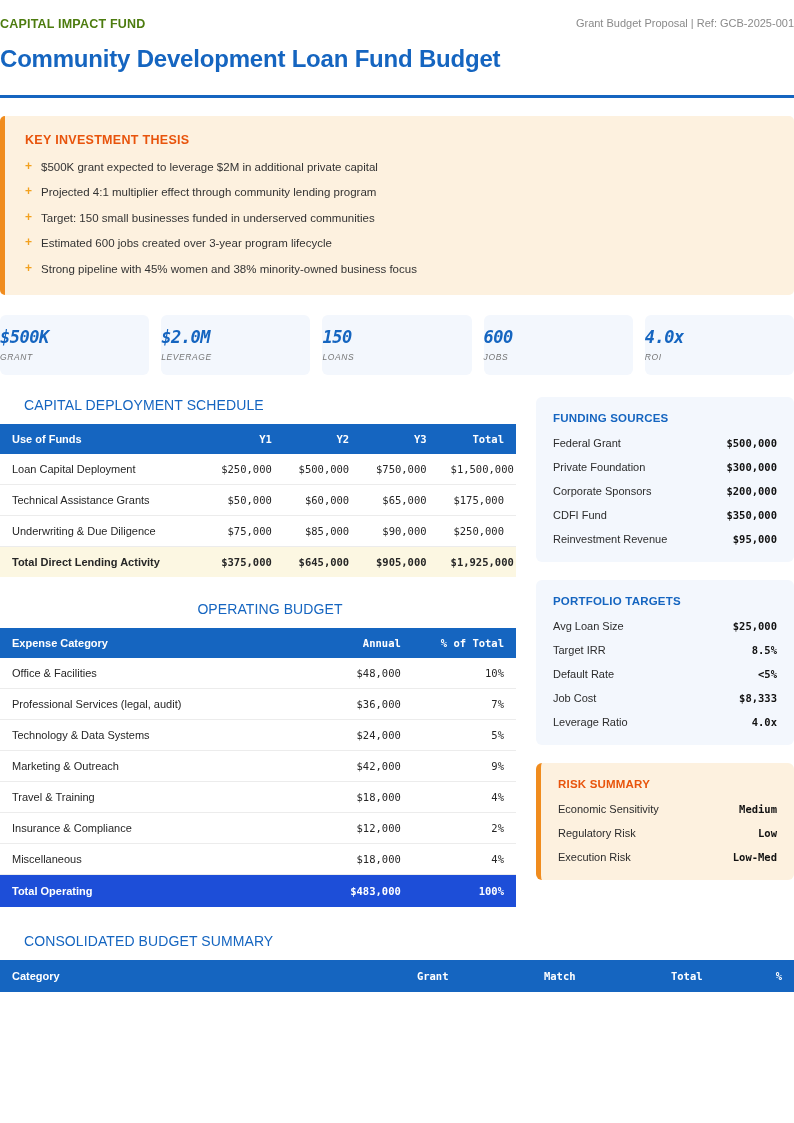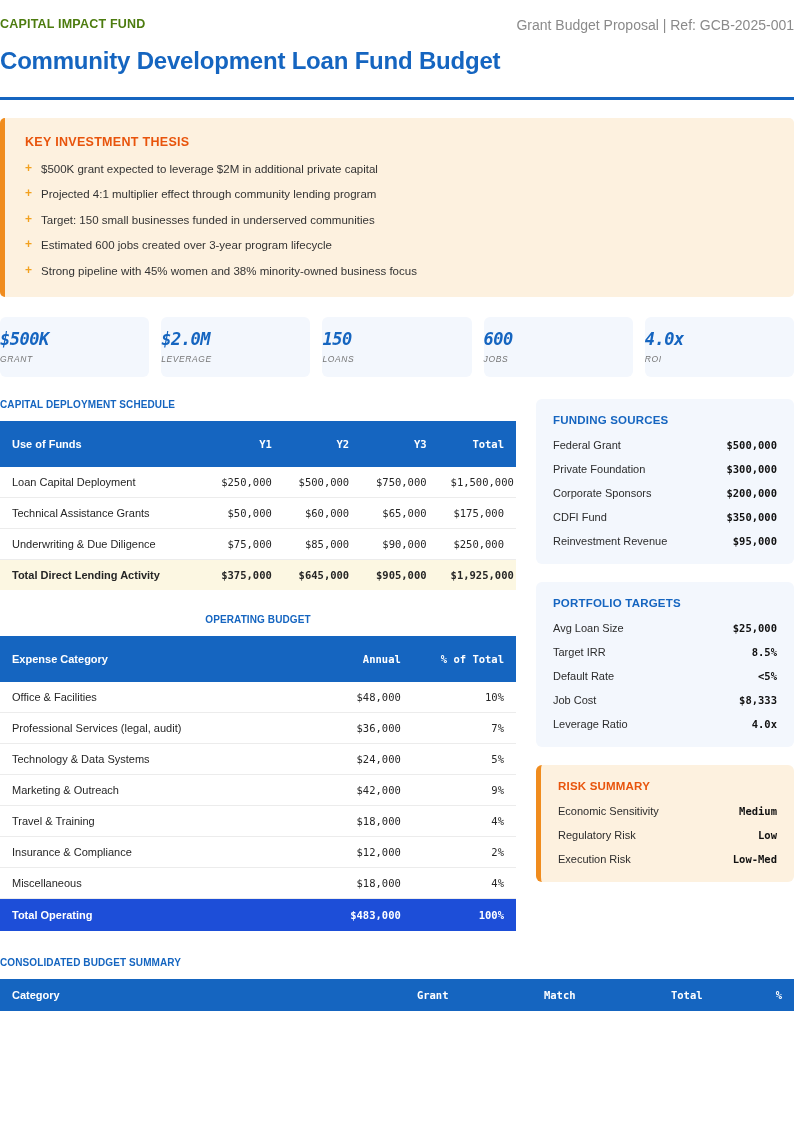--- a/index.html
+++ b/index.html
@@ -9,21 +9,21 @@
     font-family:"Liberation Sans", sans-serif;
     color:#1d1d1d;
     overflow:hidden;
   }
   .page { width:794px; height:1123px; position:relative; }
 
   
   .hdr-top { display:flex; justify-content:space-between; align-items:flex-start;
              padding:17px 0 0 0; }
   .brand { font-size:12.5px; font-weight:bold; color:#4d7c0f; letter-spacing:.2px; }
-  .meta  { font-size:14px; color:#8a8a8a; }
+  .meta  { font-size:11px; color:#8a8a8a; }
   .doc-title { font-size:24px; font-weight:bold; color:#1565C0; letter-spacing:-.2px;
                margin-top:14px; }
   .hdr-rule { height:3px; background:#1565C0; margin-top:22px; }
 
   
   .thesis { margin-top:18px; background:#FDF1DF; border-left:5px solid #F08C1E;
             border-radius:5px; padding:17px 20px 19px 20px; }
   .thesis-title { font-size:12.5px; font-weight:bold; color:#E8540C; letter-spacing:.3px;
                   margin-bottom:13px; }
   .thesis li { list-style:none; display:flex; align-items:flex-start; gap:9px;
@@ -37,28 +37,28 @@
          display:flex; flex-direction:column; align-items:flex-start; justify-content:center;font-style:italic; }
   .kpi-val { font-family:"DejaVu Sans Mono", monospace; font-size:17px; font-weight:bold;
              color:#1565C0; letter-spacing:-.5px; }
   .kpi-lbl { font-size:8.5px; color:#767676; letter-spacing:.6px; margin-top:5px; }
 
   
   .body { display:flex; gap:20px; margin-top:22px; align-items:flex-start; }
   .col-left  { width:516px; flex:none; }
   .col-right { width:258px; flex:none; }
 
-  .sec-title { font-size:10px; font-weight:bold; color:#1565C0; letter-spacing:.1px;
-               margin-bottom:11px; }
+  .sec-title { font-size:14px; font-weight:normal; color:#1565C0; letter-spacing:.1px;
+               margin-bottom:11px;padding-left:24px; }
   .sec-title.gap { margin-top:24px;text-align:center; }
 
   
   table { width:100%; border-collapse:collapse; table-layout:fixed; }
   thead th { background:#1565C0; color:#fff; font-size:11px; font-weight:bold;
-             padding:17px 12px; text-align:right; }
+             padding:9px 12px; text-align:right; }
   thead th.lbl { text-align:left; font-family:"Liberation Sans", sans-serif; }
   thead th.num { font-family:"DejaVu Sans Mono", monospace; font-size:10.5px; }
   tbody td { font-size:11px; padding:9px 12px; border-bottom:1px solid #ececec;
              text-align:right; color:#262626; }
   tbody td.lbl { text-align:left; font-family:"Liberation Sans", sans-serif; }
   tbody td.num { font-family:"DejaVu Sans Mono", monospace; font-size:10.5px; }
   tr.total-cream td { background:#FCF7E2; font-weight:bold; border-bottom:none; }
   tr.total-blue td { background:#1d4ed8; color:#fff; font-weight:bold; border-bottom:none;
                      padding:10px 12px; }
 

